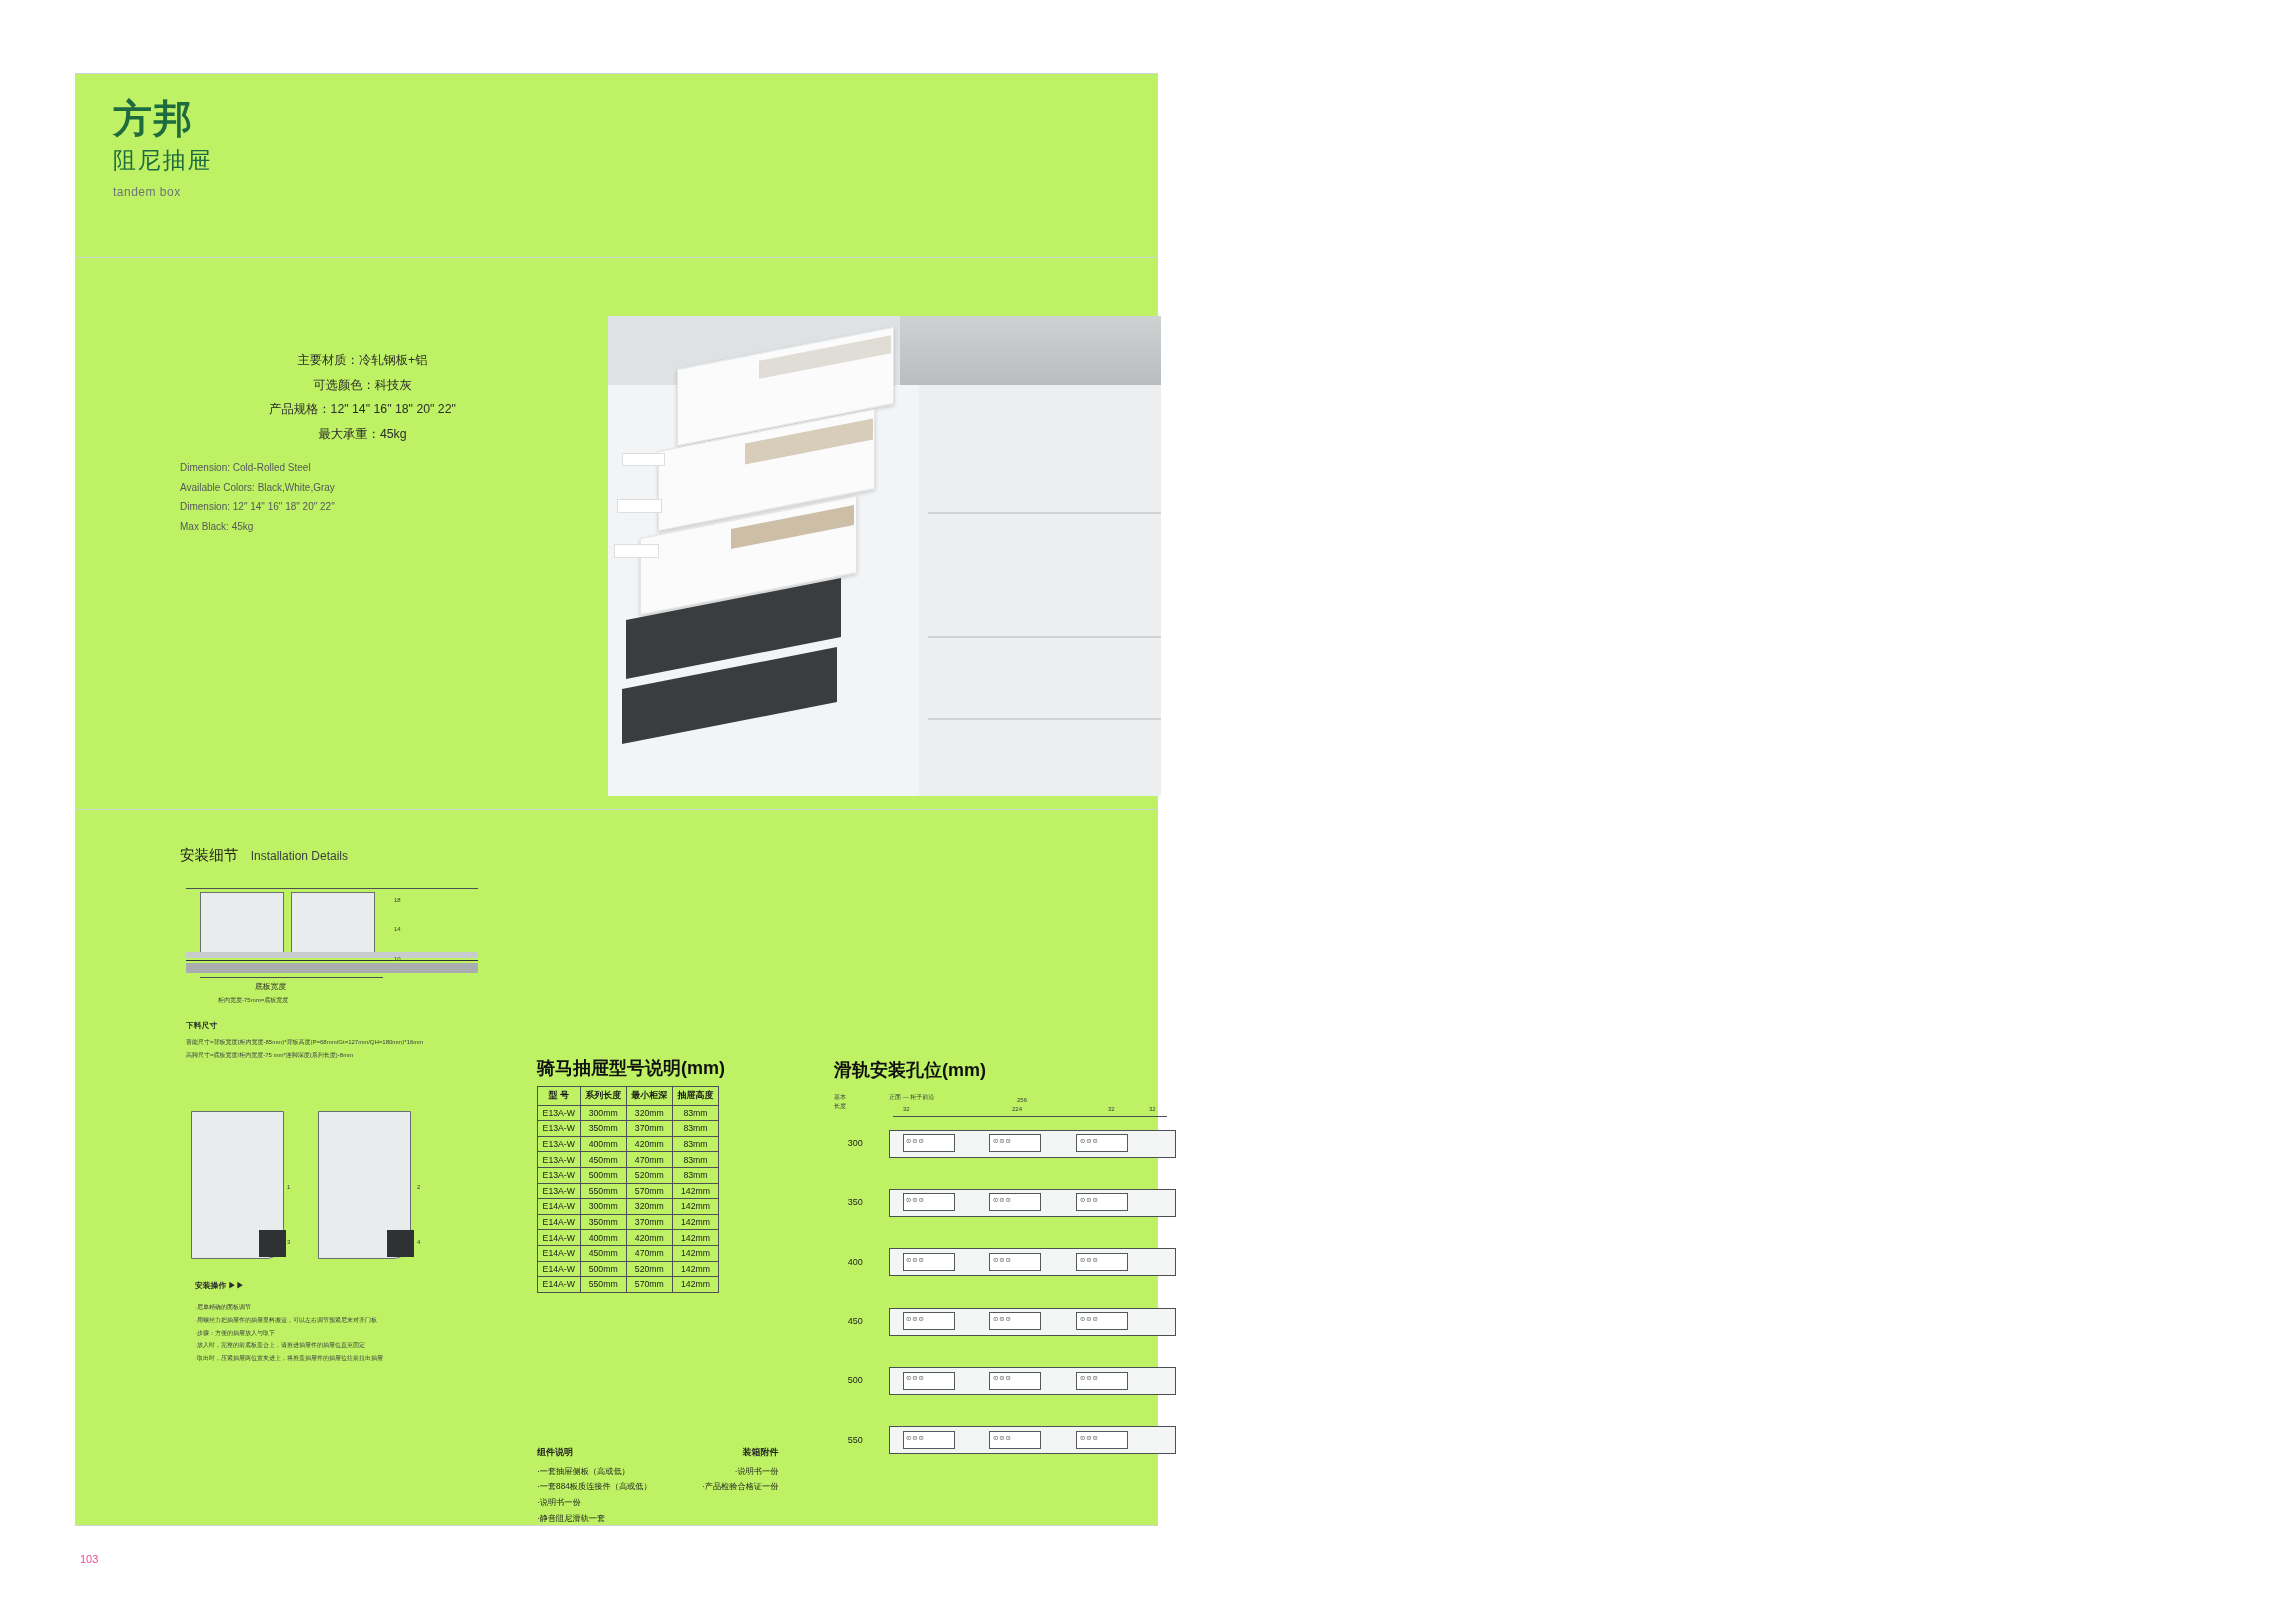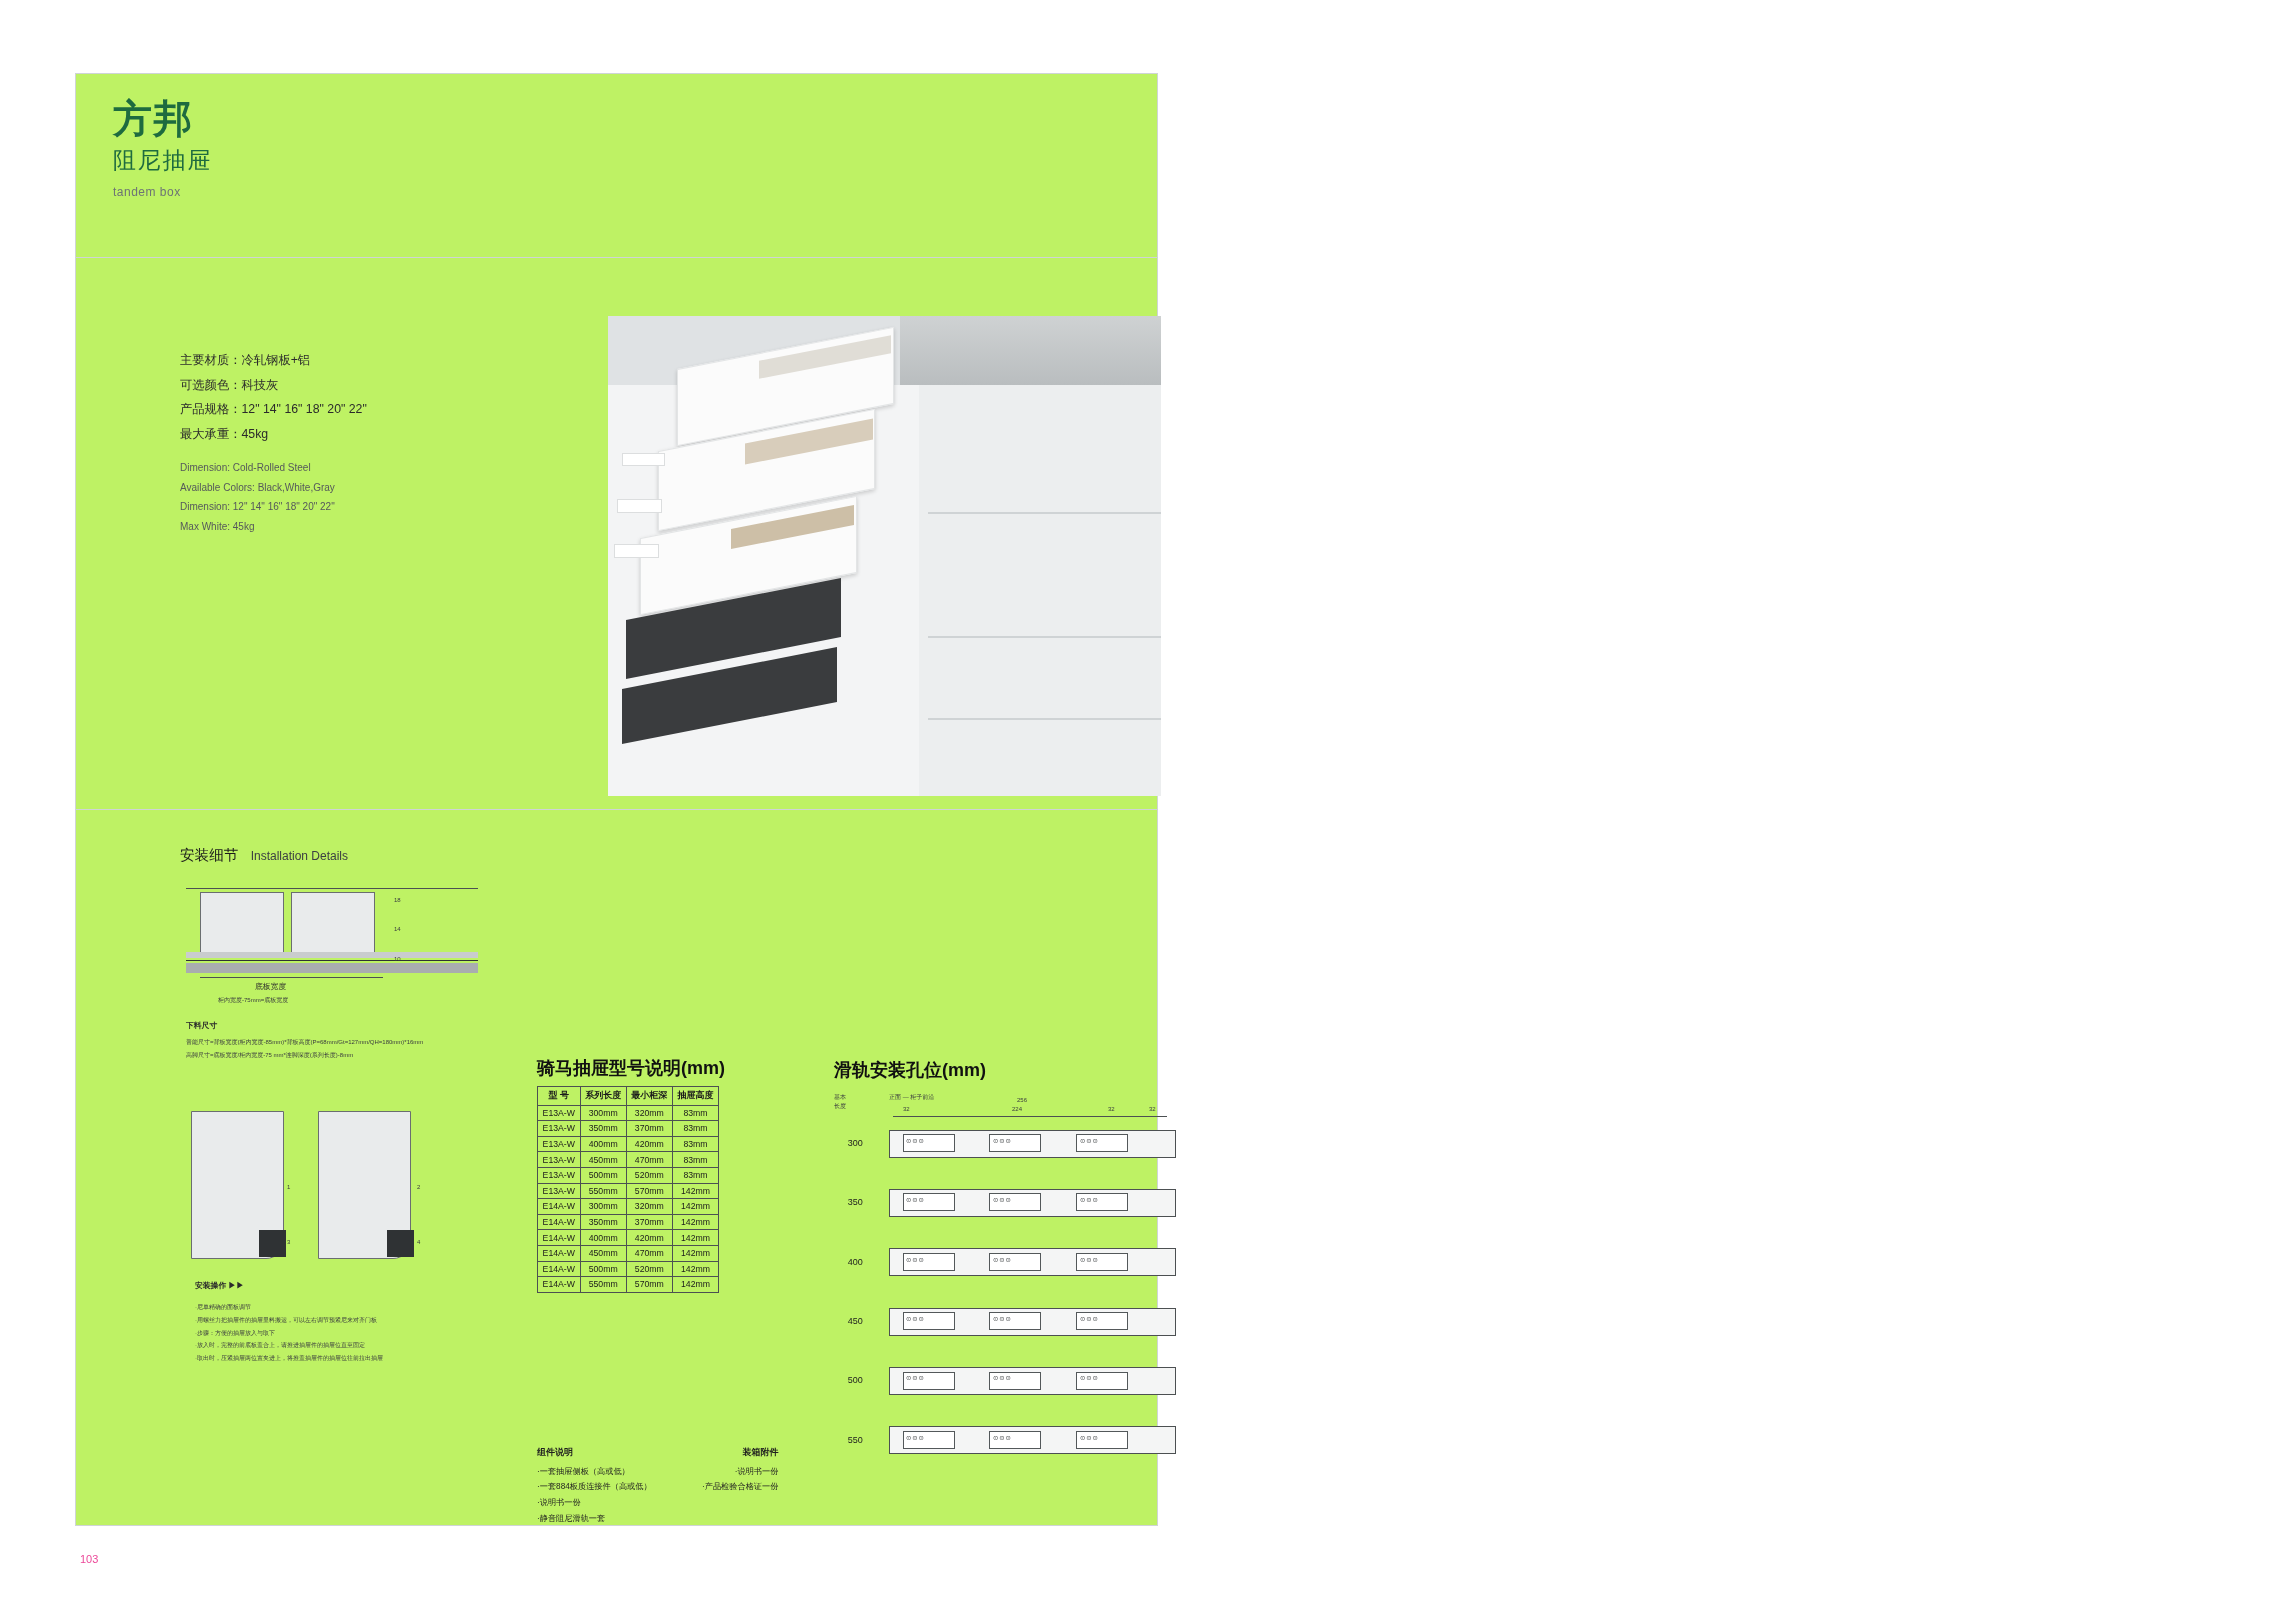--- a/index.html
+++ b/index.html
@@ -21,21 +21,21 @@
     border:1.4px solid #cfd4d6;background:#bef264;box-sizing:border-box;
   }
   .brand-block{position:absolute;left:37px;top:25px;}
   .brand-cn{font-size:39px;font-weight:bold;color:#1e6b3f;letter-spacing:0.9px;line-height:1.05;}
   .brand-sub{font-size:23px;color:#1e6b3f;margin-top:5.5px;letter-spacing:1.8px;}
   .brand-en{font-size:12px;color:#6d7375;margin-top:9px;letter-spacing:0.5px;}
   .hr-top{position:absolute;left:0;right:0;top:183px;height:1.4px;background:#cfd4d6;}
   .hr-mid{position:absolute;left:0;right:0;top:735px;height:1.4px;background:#cfd4d6;}
 
   .spec-block{position:absolute;left:104px;top:274px;width:365px;}
-  .spec-cn{font-size:12.3px;line-height:2.0;color:#2b2b2b;}
+  .spec-cn{font-size:12.3px;line-height:2.0;color:#2b2b2b;text-align:center;}
   .spec-en{font-size:10px;line-height:1.95;color:#55595b;margin-top:12px;}
 
   .hero-img{
     position:absolute;left:532px;top:242px;width:553px;height:480px;
     background:#dfe2e4;overflow:hidden;
   }
   .hero-inner{position:absolute;inset:0;}
   .counter-top{position:absolute;left:292px;top:0;right:0;height:69px;background:linear-gradient(180deg,#cfd2d3,#b9bdbf);}
   .wall-right{position:absolute;left:292px;top:69px;right:0;bottom:0;background:#eceeef;}
   .wall-line{position:absolute;left:320px;right:0;height:1.8px;background:#cfd3d5;}
@@ -92,21 +92,21 @@
       <div class="spec-cn">
         <div>主要材质：冷轧钢板+铝</div>
         <div>可选颜色：科技灰</div>
         <div>产品规格：12" 14" 16" 18" 20" 22"</div>
         <div>最大承重：45kg</div>
       </div>
       <div class="spec-en">
         <div>Dimension: Cold-Rolled Steel</div>
         <div>Available Colors: Black,White,Gray</div>
         <div>Dimension: 12" 14" 16" 18" 20" 22"</div>
-        <div>Max White: 45kg</div>
+        <div>Max Black: 45kg</div>
       </div>
     </div>
 
     <div class="hero-img">
       <div class="hero-inner">
         <div class="counter-top"></div>
         <div class="wall-right"></div>
         <div class="wall-line" style="top:196px;"></div>
         <div class="wall-line" style="top:320px;"></div>
         <div class="wall-line" style="top:402px;"></div>

